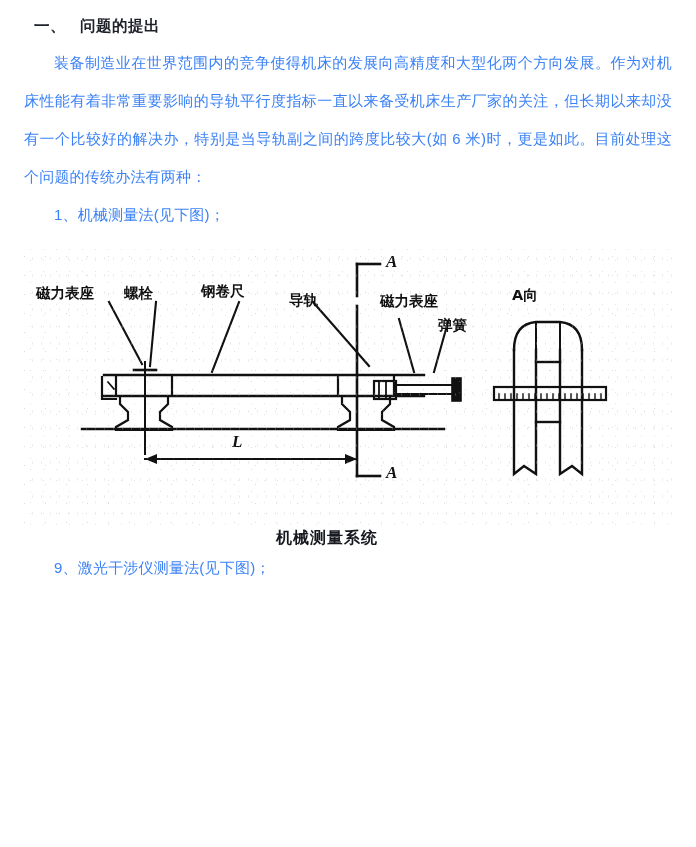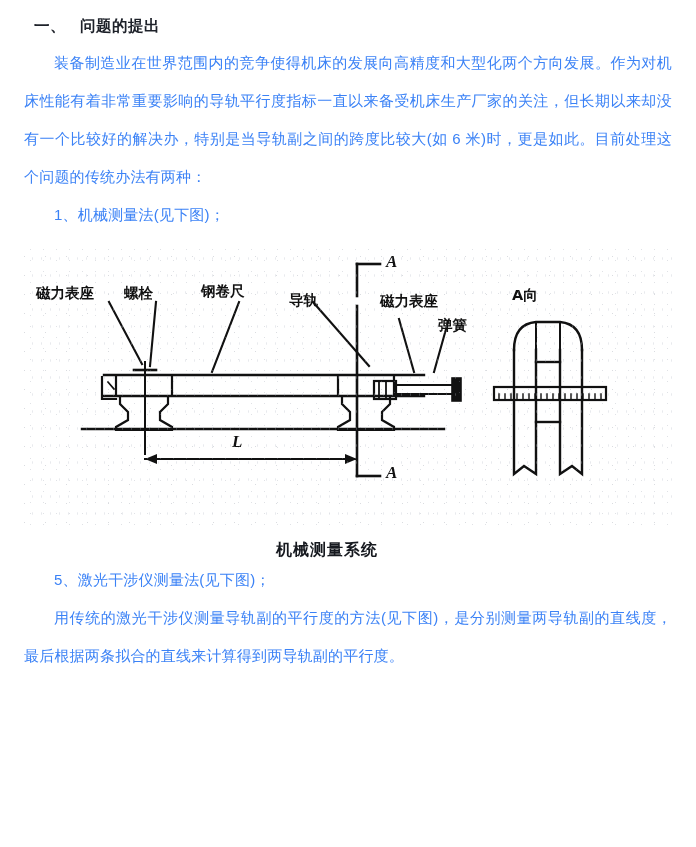--- a/index.html
+++ b/index.html
@@ -77,21 +77,21 @@
     font-family: "Liberation Serif", "DejaVu Serif", serif;
     font-size: 17px;
     font-weight: bold;
   }
   .fig-caption {
     text-align: center;
     font-size: 16px;
     font-weight: bold;
     color: #16191f;
     letter-spacing: 1px;
-    margin: 14px 0 0 0;
+    margin: 2px 0 0 0;
     padding-right: 42px;
   }
   .noise {
     position: absolute;
     inset: 0;
     pointer-events: none;
     opacity: 0.30;
     background-image:
       radial-gradient(#9aa0ad 0.5px, transparent 0.6px),
       radial-gradient(#b6bcc7 0.5px, transparent 0.6px),
@@ -212,17 +212,16 @@
     <span class="fig-label" style="left:414px; top:60px;margin-top:12px;">弹簧</span>
     <span class="fig-label" style="left:488px; top:42px;">A向</span>
     <span class="fig-label ital" style="left:208px; top:188px;">L</span>
     <span class="fig-label ital" style="left:362px; top:219px;">A</span>
 
     <div class="noise"></div>
   </div>
 
   <div class="fig-caption">机械测量系统</div>
 
-  <p class="body-para indent">5、激光干涉仪测量法(见下图)；</p>
-
-  <p class="body-para indent">用传统的激光干涉仪测量导轨副的平行度的方法(见下图)，是分别测量两导轨副的直线度，最后根据两条拟合的直线来计算得到两导轨副的平行度。</p>
+  <p class="body-para indent">9、激光干涉仪测量法(见下图)；</p>
+
 
 </div>
 
 </body></html>

